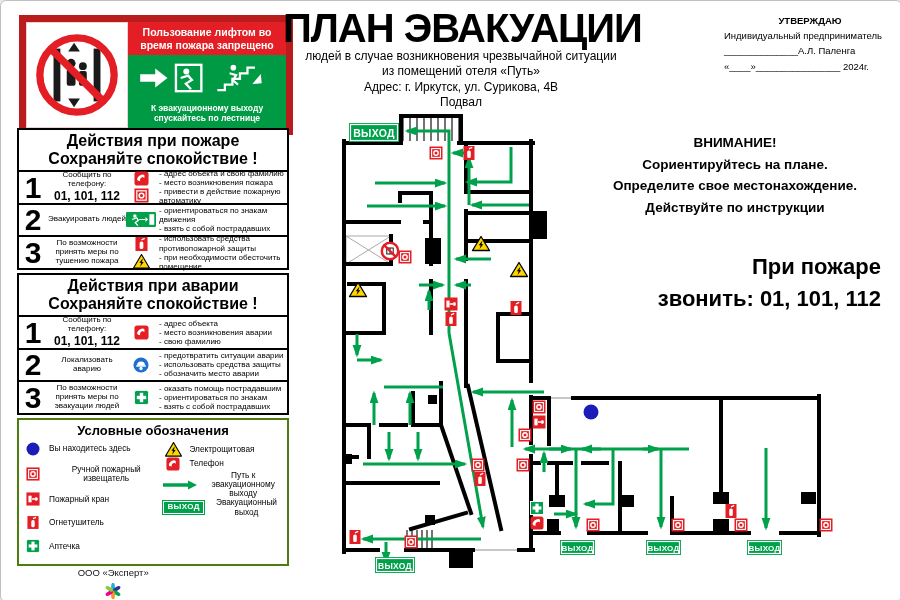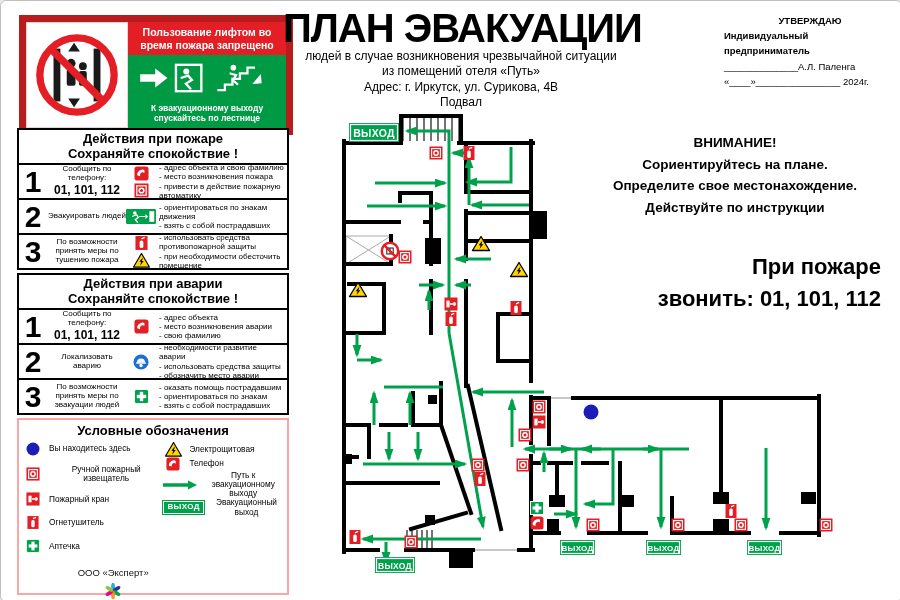--- a/index.html
+++ b/index.html
@@ -10,36 +10,36 @@
   .sign-left{width:100px;background:#fff;display:flex;align-items:center;justify-content:center;border:1px solid #f0d0d0;}
   .sign-right{flex:1;display:flex;flex-direction:column;}
   .sign-ban{background:#E31E24;color:#fff;font-weight:bold;font-size:10.5px;text-align:center;padding:4px 3px;line-height:1.2;}
   .sign-picto{background:#009A44;flex:1;display:flex;align-items:center;justify-content:center;}
   .sign-exit-text{background:#009A44;color:#fff;font-weight:bold;font-size:8.5px;text-align:center;padding:1px 2px 4px;line-height:1.25;}
   
   .titleblock{position:absolute;left:282px;top:6px;width:356px;text-align:center;}
   .title{font-size:40px;font-weight:bold;letter-spacing:-1px;line-height:1.05;white-space:nowrap;}
   .sub{font-size:12px;line-height:1.28;}
   .approve{position:absolute;left:723px;top:12px;width:172px;font-size:9.5px;line-height:1.6;color:#000;}
-  .approve .b{font-weight:bold;}
+  .approve .b{font-weight:normal;}
   .approve .c{text-align:center;font-weight:bold;}
   
   .panel{position:absolute;left:16px;width:272px;border:2px solid #000;background:#fff;display:flex;flex-direction:column;box-sizing:border-box;}
   .panel-fire{top:127px;height:142px;}
   .panel-accident{top:272px;height:142px;}
-  .panel-title{border-bottom:2px solid #000;text-align:center;font-weight:bold;font-size:13px;line-height:1.12;padding:2px 13px;}
+  .panel-title{border-bottom:2px solid #000;text-align:center;font-weight:bold;font-size:16px;line-height:1.12;padding:2px 13px;}
   .prow{display:flex;align-items:center;border-bottom:2px solid #000;flex:1;min-height:0;}
   .prow:last-child{border-bottom:none;}
   .pnum{width:28px;font-size:30px;font-weight:bold;text-align:center;line-height:0.9;flex:0 0 auto;}
   .pmid{width:80px;font-size:8px;text-align:center;line-height:1.12;flex:0 0 auto;}
   .pphones{font-size:12px;font-weight:bold;white-space:nowrap;margin-top:1px;}
   .picons{width:28px;display:flex;flex-direction:column;align-items:center;gap:2px;flex:0 0 auto;}
   .pbullets{flex:1;font-size:8px;line-height:1.14;padding:1px 2px 1px 4px;}
   
-  .legend{position:absolute;left:16px;top:417px;width:272px;height:177px;border:2px solid #fca5a5;background:#fff;box-sizing:border-box;}
+  .legend{position:absolute;left:16px;top:417px;width:272px;height:148px;border:2px solid #4d7c0f;background:#fff;box-sizing:border-box;}
   .legend-title{text-align:center;font-weight:bold;font-size:13px;padding:3px 0 2px;}
   .legend-cols{display:flex;padding:2px 4px;text-align:center;}
   .lcol{display:flex;flex-direction:column;}
   .lcol-left{width:54%;gap:9px;}
   .lcol-right{width:46%;}
   .litem{display:flex;align-items:center;gap:6px;font-size:8.3px;line-height:1.1;}
   .licon{width:20px;display:flex;justify-content:center;flex:0 0 auto;}
   .exit-badge{background:#00A14B;color:#fff;font-weight:bold;font-size:8px;padding:1px 3px;border:1px solid #fff;outline:1px solid #00A14B;letter-spacing:.4px;}
   
   .attention{position:absolute;left:578px;top:131px;width:312px;text-align:center;font-weight:bold;font-size:13.5px;line-height:1.6;z-index:3;}
@@ -203,21 +203,21 @@
       </div>
       <div class="picons">
         <svg width="16" height="16" viewBox="-9 -9 18 18">
           <circle cx="0" cy="0" r="8.5" fill="#1C6FD4"></circle>
           <path d="M-4.5,0.5 A4.5,4.5 0 0 1 4.5,0.5 Z" fill="#fff"></path>
           <rect x="-5.6" y="0.3" width="11.2" height="1.6" rx="0.8" fill="#fff"></rect>
           <circle cx="0" cy="4" r="1.9" fill="#fff"></circle>
         </svg>
       </div>
       <div class="pbullets">
-        <div>- необходимости развитие аварии</div>
+        <div>- предотвратить ситуации аварии</div>
         <div>- использовать средства защиты</div>
         <div>- обозначить место аварии</div>
       </div>
     </div>
     <div class="prow">
       <div class="pnum">3</div>
       <div class="pmid">
         <span>По возможности принять меры по эвакуации людей</span>
       </div>
       <div class="picons">

